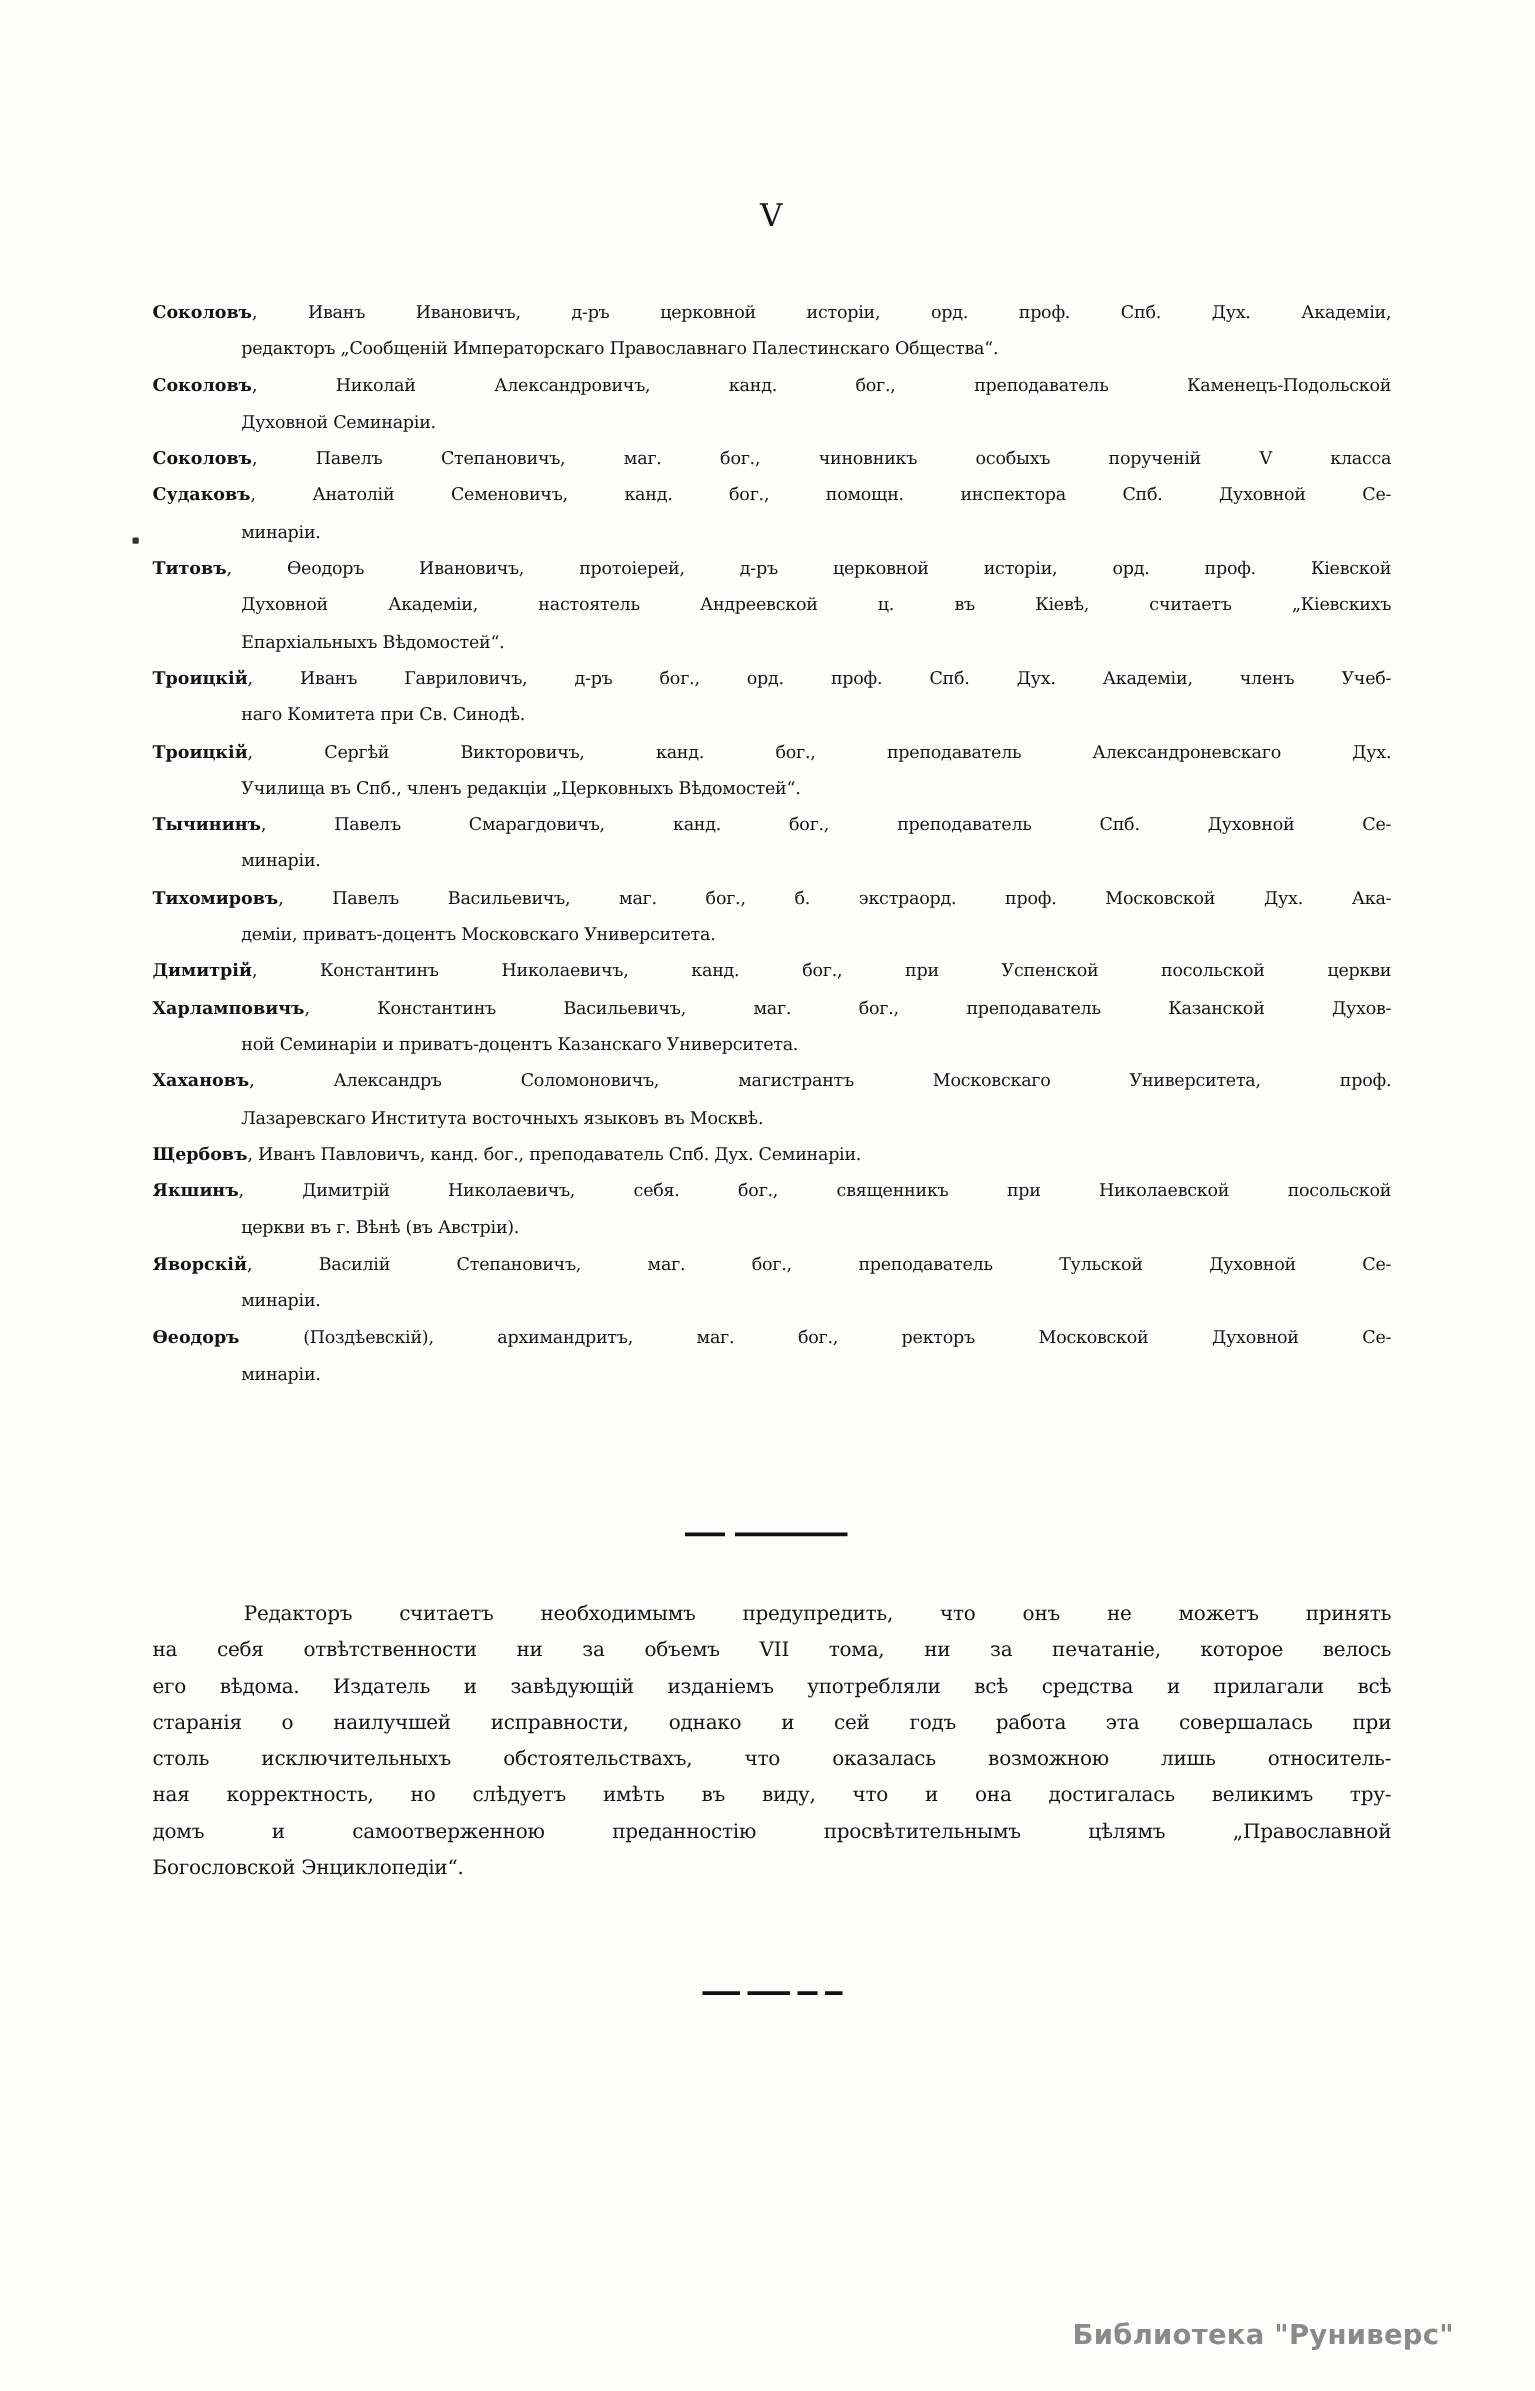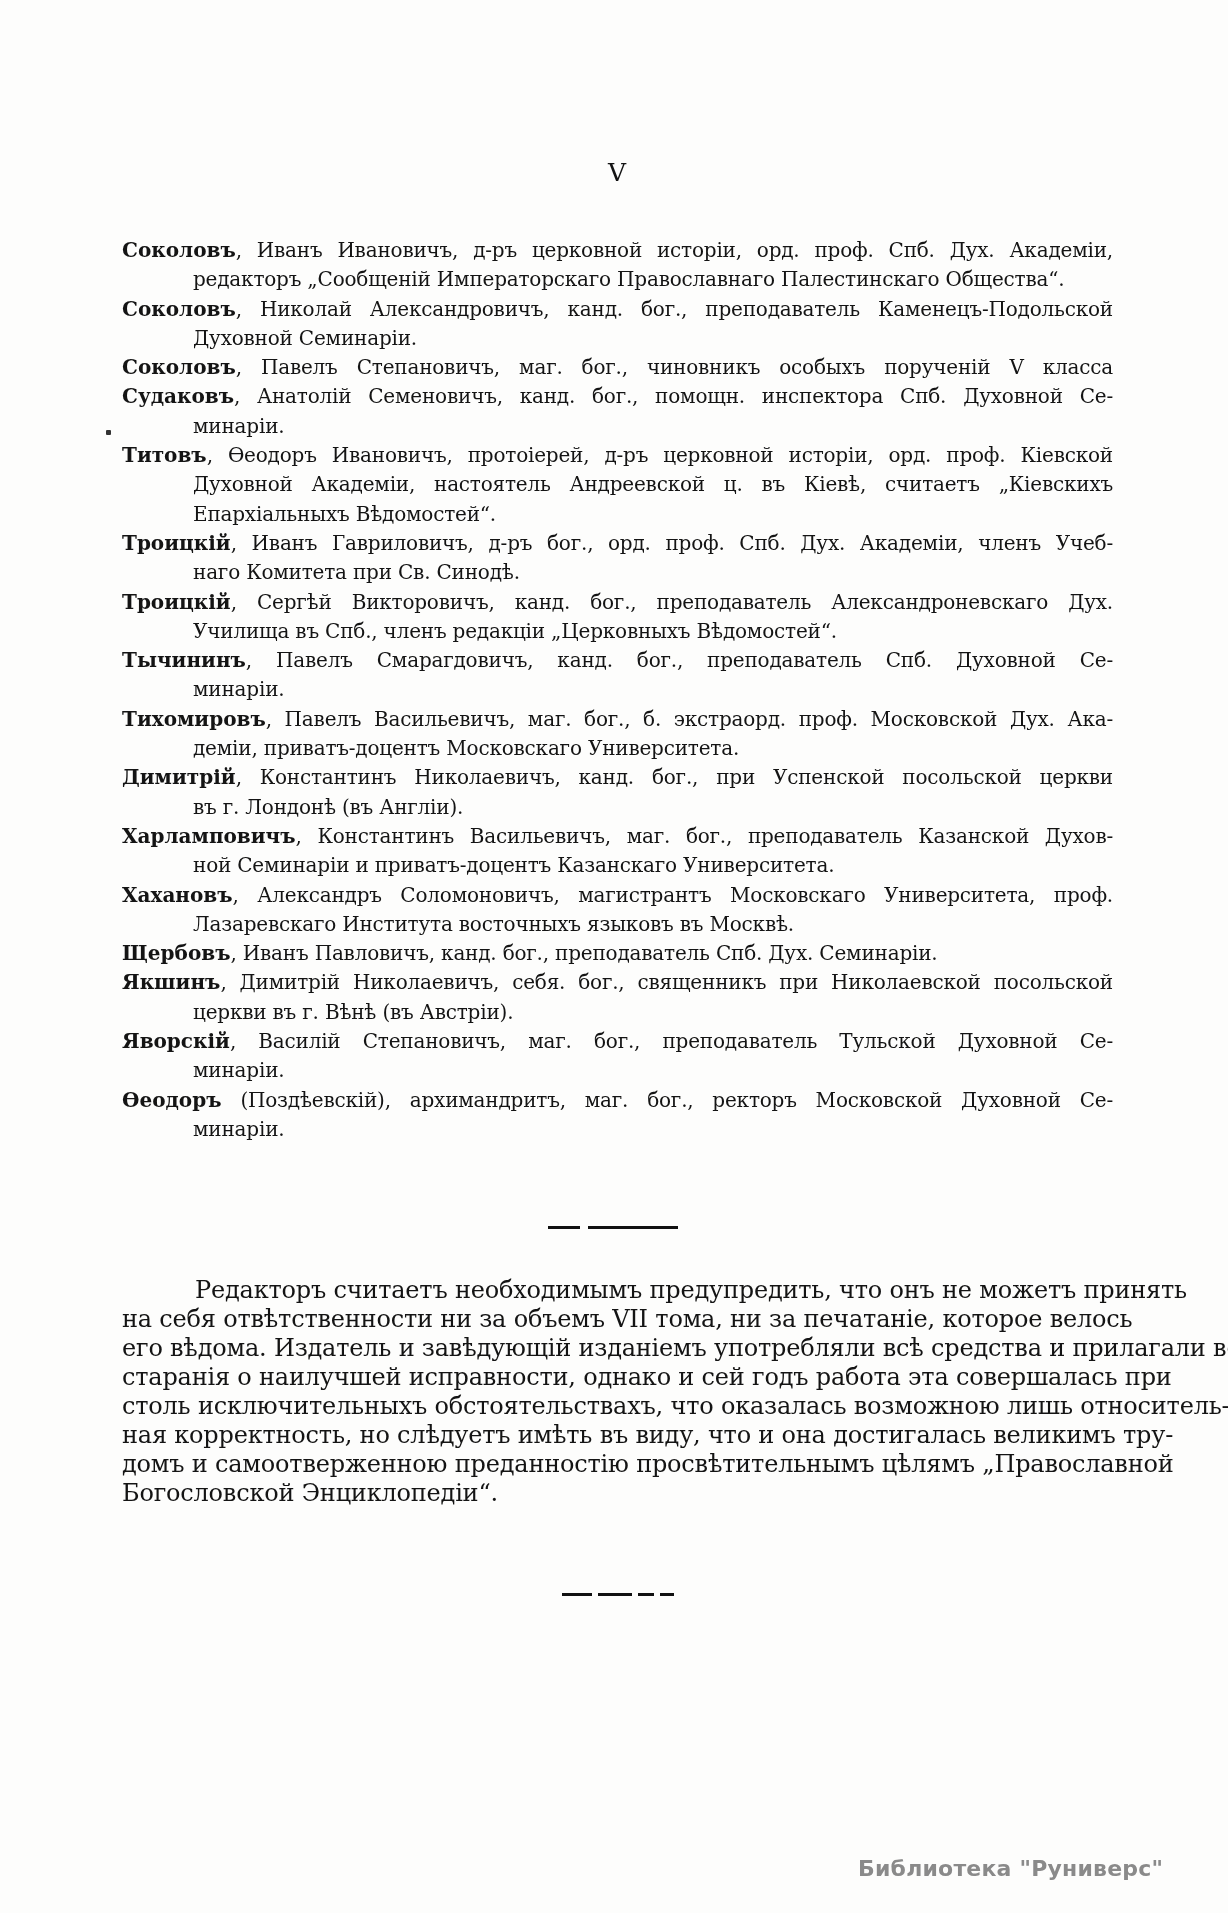--- a/index.html
+++ b/index.html
@@ -9,21 +9,21 @@
     font-family:"DejaVu Serif","Liberation Serif",serif;
     -webkit-font-smoothing:antialiased;
   }
   #page{position:absolute;inset:0;overflow:hidden;}
   #page-number{
     position:absolute;left:122px;top:158px;width:991px;
     text-align:center;font-size:25px;letter-spacing:1px;
   }
   #contributors{
     position:absolute;left:122px;top:236px;width:991px;
-    font-size:20px;letter-spacing:-0.2px;
+    font-size:14px;letter-spacing:-0.2px;
   }
   #contributors .line{
     line-height:29.3px;white-space:nowrap;
     text-align:justify;text-align-last:justify;
   }
   #contributors .line.cont{padding-left:71px;}
   #contributors .line.lastline{text-align:right;text-align-last:left;}
   #contributors b{font-weight:bold;letter-spacing:0;}
   .divider{position:absolute;display:flex;align-items:center;}
   .divider span{display:block;height:3px;background:#111;}
@@ -31,21 +31,21 @@
   #divider-1 .d1{width:32px;margin-right:8px;}
   #divider-1 .d2{width:90px;}
   #divider-2{left:562px;top:1593px;width:112px;}
   #divider-2 span{margin-right:6px;}
   #divider-2 .d1{width:30px;}
   #divider-2 .d2{width:34px;}
   #divider-2 .d3{width:16px;}
   #divider-2 .d4{width:14px;margin-right:0;}
   #editor-note{
     position:absolute;left:122px;top:1276px;width:991px;
-    font-size:24px;letter-spacing:-0.2px;
+    font-size:16px;letter-spacing:-0.2px;
   }
   #editor-note .nline{
     line-height:29px;white-space:nowrap;
     text-align:justify;text-align-last:justify;
   }
   #editor-note .nline.first{padding-left:73px;}
   #editor-note .nline.lastline{text-align:left;text-align-last:left;}
   #scan-dot{
     position:absolute;left:106px;top:430px;width:5px;height:5px;
     background:#333;border-radius:1px;
@@ -95,21 +95,20 @@
       <div>
         <div class="line"><b>Тычининъ</b><span>, Павелъ Смарагдовичъ, канд. бог., преподаватель Спб. Духовной Се-</span></div>
         <div class="line cont lastline">минаріи.</div>
       </div>
       <div>
         <div class="line"><b>Тихомировъ</b><span>, Павелъ Васильевичъ, маг. бог., б. экстраорд. проф. Московской Дух. Ака-</span></div>
         <div class="line cont lastline">деміи, приватъ-доцентъ Московскаго Университета.</div>
       </div>
       <div>
         <div class="line"><b>Димитрій</b><span>, Константинъ Николаевичъ, канд. бог., при Успенской посольской церкви</span></div>
-        <div class="line cont lastline">въ г. Лондонѣ (въ Англіи).</div>
       </div>
       <div>
         <div class="line"><b>Харламповичъ</b><span>, Константинъ Васильевичъ, маг. бог., преподаватель Казанской Духов-</span></div>
         <div class="line cont lastline">ной Семинаріи и приватъ-доцентъ Казанскаго Университета.</div>
       </div>
       <div>
         <div class="line"><b>Хахановъ</b><span>, Александръ Соломоновичъ, магистрантъ Московскаго Университета, проф.</span></div>
         <div class="line cont lastline">Лазаревскаго Института восточныхъ языковъ въ Москвѣ.</div>
       </div>
       <div>

